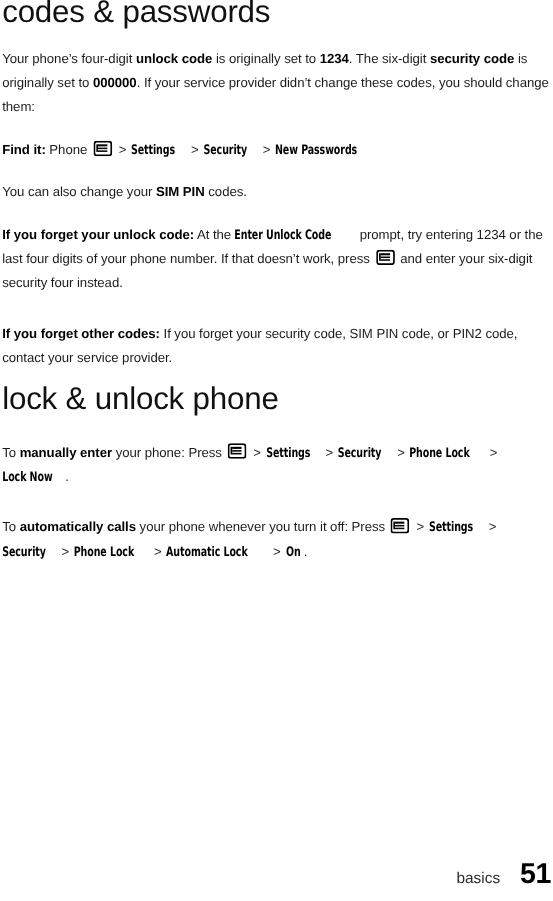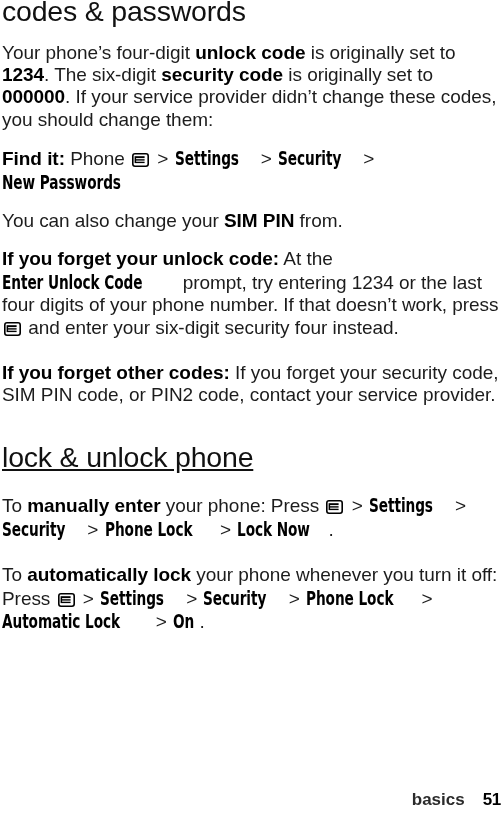--- a/index.html
+++ b/index.html
@@ -22,25 +22,25 @@
 
   
   h1.section-title{
     font-size:28.5px;
     font-weight:400;
     letter-spacing:-0.2px;
     line-height:1.0;
     color:#111;
   }
   #heading-codes{ margin-top:-3px; }
-  #heading-lock{ margin-top:36px; margin-bottom:0;text-decoration:underline; }
+  #heading-lock{ margin-top:12px; margin-bottom:0; }
 
   
   p.body{
-    font-size:19px;
+    font-size:12px;
     line-height:22.4px;
     font-weight:400;
     color:#1c1c1c;
     letter-spacing:-0.05px;
   }
   p.gap-lg{ margin-top:16px; }
   p.gap-md{ margin-top:23px; }
 
   b, strong, .b{ font-weight:700; color:#000; }
 
@@ -70,26 +70,26 @@
   .footer{
     position:absolute;
     left:0; right:2px;
     bottom:6px;
     display:flex;
     justify-content:flex-end;
     align-items:baseline;
     gap:18px;
   }
   .footer-chapter{
-    font-size:17px;
-    font-weight:700;
+    font-size:14px;
+    font-weight:400;
     color:#2b2b2b;
   }
   .footer-pageno{
-    font-size:17px;
+    font-size:26px;
     font-weight:700;
     color:#000;
     letter-spacing:-0.3px;
   }
 </style>
 </head>
 <body>
 
 <div class="page">
 
@@ -98,21 +98,21 @@
   <p class="body gap-lg" id="p-intro"><span>Your phone’s four-digit </span><span class="b">unlock code</span><span> is originally set to </span><span class="b">1234</span><span>. The six-digit </span><span class="b">security code</span><span> is originally set to </span><span class="b">000000</span><span>. If your service provider didn’t change these codes, you should change them:</span></p>
 
   <p class="body gap-lg" id="p-find-it"><span class="b">Find it:</span><span> Phone </span><span class="menu-key"><svg viewBox="0 0 17 14" width="17" height="14" aria-hidden="true">
           <rect x="0.8" y="0.8" width="15.4" height="12.4" rx="2.2" ry="2.2" fill="#fff" stroke="#000" stroke-width="1.6"></rect>
           <rect x="4.0" y="3.2" width="8.6" height="1.9" fill="#000"></rect>
           <rect x="4.0" y="6.2" width="8.6" height="1.4" fill="#000"></rect>
           <rect x="4.0" y="8.7" width="8.6" height="1.4" fill="#000"></rect>
           <rect x="2.6" y="3.2" width="1.5" height="6.9" fill="#000"></rect>
         </svg></span><span class="gt"> &gt; </span><span class="path">Settings</span><span class="gt"> &gt; </span><span class="path">Security</span><span class="gt"> &gt; </span><span class="path">New Passwords</span></p>
 
-  <p class="body gap-lg" id="p-sim-pin"><span>You can also change your </span><span class="b">SIM PIN</span><span> from.</span></p>
+  <p class="body gap-lg" id="p-sim-pin"><span>You can also change your </span><span class="b">SIM PIN</span><span> codes.</span></p>
 
   <p class="body gap-lg" id="p-forget-unlock"><span class="b">If you forget your unlock code:</span><span> At the </span><span class="path">Enter Unlock Code</span><span> prompt, try entering 1234 or the last four digits of your phone number. If that doesn’t work, press </span><span class="menu-key"><svg viewBox="0 0 17 14" width="17" height="14" aria-hidden="true">
           <rect x="0.8" y="0.8" width="15.4" height="12.4" rx="2.2" ry="2.2" fill="#fff" stroke="#000" stroke-width="1.6"></rect>
           <rect x="4.0" y="3.2" width="8.6" height="1.9" fill="#000"></rect>
           <rect x="4.0" y="6.2" width="8.6" height="1.4" fill="#000"></rect>
           <rect x="4.0" y="8.7" width="8.6" height="1.4" fill="#000"></rect>
           <rect x="2.6" y="3.2" width="1.5" height="6.9" fill="#000"></rect>
         </svg></span><span> and enter your six-digit security four instead.</span></p>
 
   <p class="body gap-md" id="p-forget-other"><span class="b">If you forget other codes:</span><span> If you forget your security code, SIM PIN code, or PIN2 code, contact your service provider.</span></p>
@@ -121,21 +121,21 @@
 
 
   <p class="body gap-md" id="p-manual-lock"><span>To </span><span class="b">manually enter</span><span> your phone: Press </span><span class="menu-key"><svg viewBox="0 0 17 14" width="17" height="14" aria-hidden="true">
           <rect x="0.8" y="0.8" width="15.4" height="12.4" rx="2.2" ry="2.2" fill="#fff" stroke="#000" stroke-width="1.6"></rect>
           <rect x="4.0" y="3.2" width="8.6" height="1.9" fill="#000"></rect>
           <rect x="4.0" y="6.2" width="8.6" height="1.4" fill="#000"></rect>
           <rect x="4.0" y="8.7" width="8.6" height="1.4" fill="#000"></rect>
           <rect x="2.6" y="3.2" width="1.5" height="6.9" fill="#000"></rect>
         </svg></span><span class="gt"> &gt; </span><span class="path">Settings</span><span class="gt"> &gt; </span><span class="path">Security</span><span class="gt"> &gt; </span><span class="path">Phone Lock</span><span class="gt"> &gt; </span><span class="path">Lock Now</span><span>.</span></p>
 
-  <p class="body gap-md" id="p-auto-lock"><span>To </span><span class="b">automatically lock</span><span> your phone whenever you turn it off: Press </span><span class="menu-key"><svg viewBox="0 0 17 14" width="17" height="14" aria-hidden="true">
+  <p class="body gap-md" id="p-auto-lock"><span>To </span><span class="b">automatically calls</span><span> your phone whenever you turn it off: Press </span><span class="menu-key"><svg viewBox="0 0 17 14" width="17" height="14" aria-hidden="true">
           <rect x="0.8" y="0.8" width="15.4" height="12.4" rx="2.2" ry="2.2" fill="#fff" stroke="#000" stroke-width="1.6"></rect>
           <rect x="4.0" y="3.2" width="8.6" height="1.9" fill="#000"></rect>
           <rect x="4.0" y="6.2" width="8.6" height="1.4" fill="#000"></rect>
           <rect x="4.0" y="8.7" width="8.6" height="1.4" fill="#000"></rect>
           <rect x="2.6" y="3.2" width="1.5" height="6.9" fill="#000"></rect>
         </svg></span><span class="gt"> &gt; </span><span class="path">Settings</span><span class="gt"> &gt; </span><span class="path">Security</span><span class="gt"> &gt; </span><span class="path">Phone Lock</span><span class="gt"> &gt; </span><span class="path">Automatic Lock</span><span class="gt"> &gt; </span><span class="path">On</span><span>.</span></p>
 
 
   <div class="footer">
     <span class="footer-chapter">basics</span>

